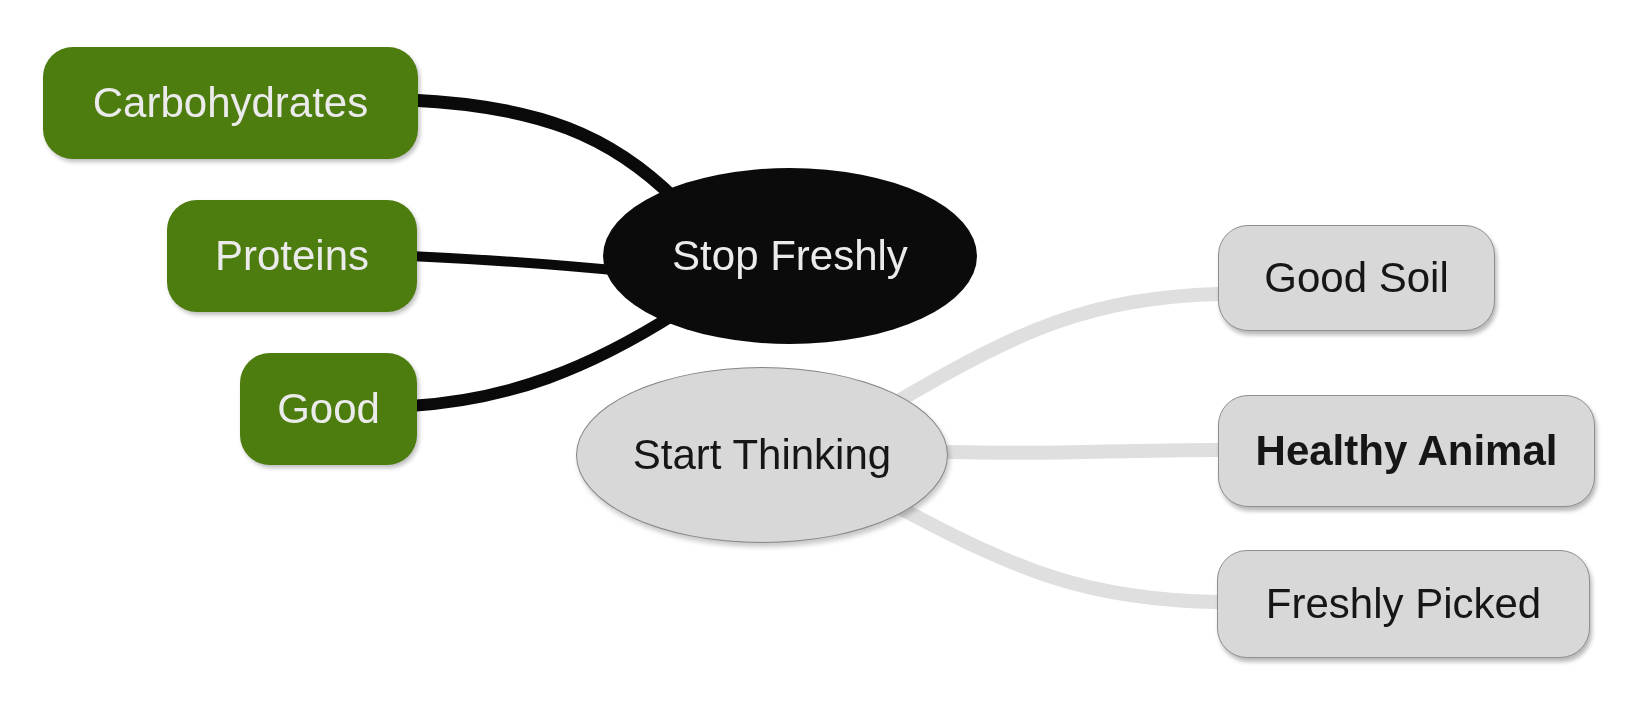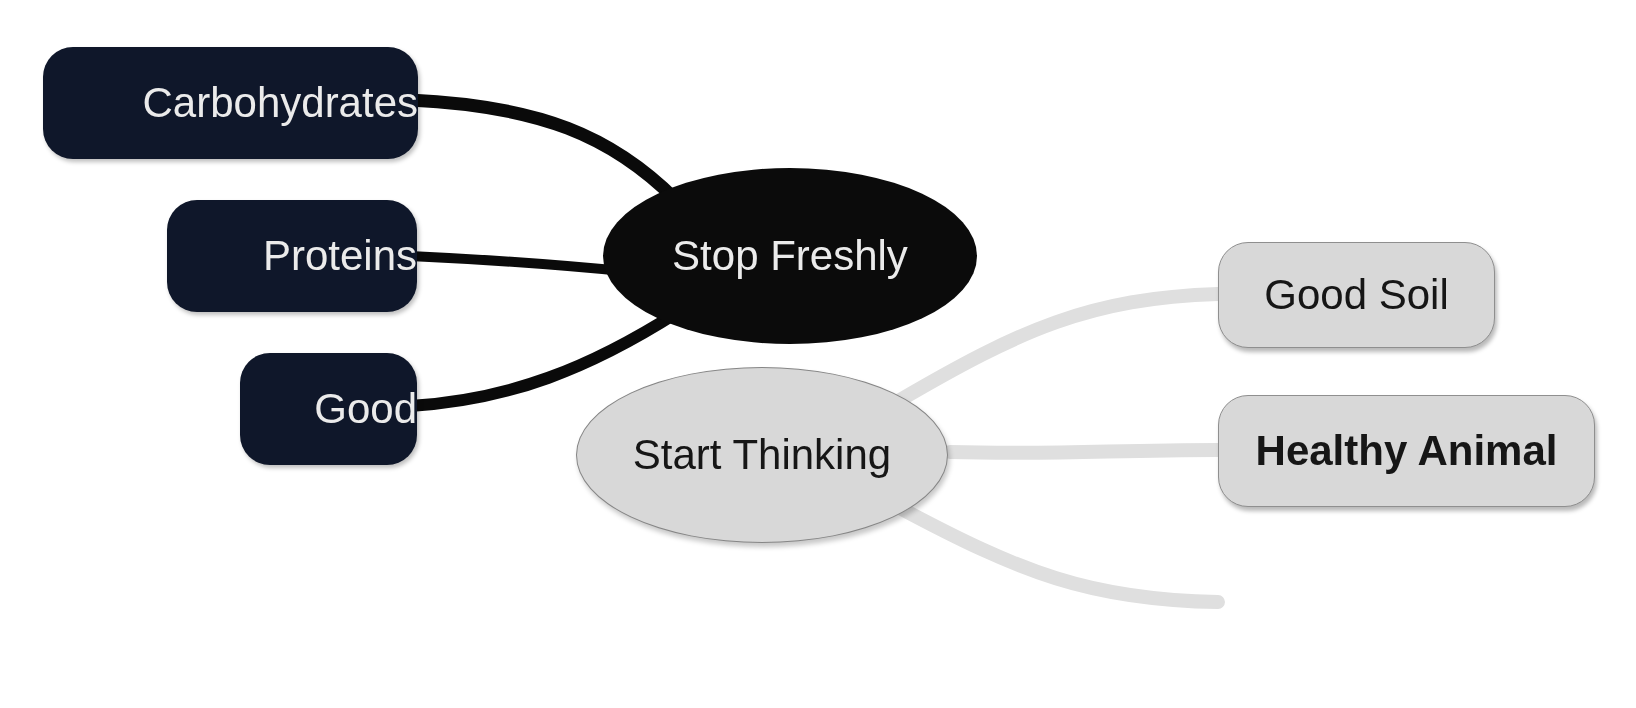--- a/index.html
+++ b/index.html
@@ -33,25 +33,24 @@
     display: flex;
     align-items: center;
     justify-content: center;
     box-sizing: border-box;
     font-size: 42px;
     line-height: 1;
     white-space: nowrap;
     cursor: default;
   }
   .node-rect-black {
-    background: #0f172a;
+    background: #4d7c0f;
     color: #ebebeb;
     border-radius: 30px;
     box-shadow: 2px 3px 4px rgba(0,0,0,0.25);
-    justify-content: flex-end;
   }
   .node-rect-gray {
     background: #d8d8d8;
     color: #161616;
     border: 1.5px solid #8f8f8f;
     border-radius: 30px;
     box-shadow: 2px 4px 4px rgba(0,0,0,0.28);
   }
   .node-ellipse-black {
     background: #0b0b0b;
@@ -65,21 +64,21 @@
     border-radius: 50%;
     box-shadow: 2px 4px 5px rgba(0,0,0,0.22);
   }
 
   
   #node-carbohydrates { left: 43px;  top: 47px;  width: 375px; height: 112px; }
   #node-proteins      { left: 167px; top: 200px; width: 250px; height: 112px; }
   #node-fats          { left: 240px; top: 353px; width: 177px; height: 112px; }
   #node-stop-thinking { left: 603px; top: 168px; width: 374px; height: 176px; }
   #node-start-thinking{ left: 576px; top: 367px; width: 372px; height: 176px; }
-  #node-good-soil     { left: 1218px; top: 242px; width: 277px; height: 106px; }
+  #node-good-soil     { left: 1218px; top: 225px; width: 277px; height: 106px; }
   #node-healthy-animal{ left: 1218px; top: 395px; width: 377px; height: 112px; font-weight: bold; }
   #node-freshly-picked{ left: 1217px; top: 550px; width: 373px; height: 108px; }
 </style>
 </head>
 <body>
 
 <div class="canvas">
 
   <svg class="edges-svg" viewBox="0 0 1636 708" xmlns="http://www.w3.org/2000/svg">
 
@@ -108,14 +107,17 @@
   <div class="node node-ellipse-gray" id="node-start-thinking">
     <span>Start Thinking</span>
   </div>
 
   <div class="node node-rect-gray" id="node-good-soil">
     <span>Good Soil</span>
   </div>
   <div class="node node-rect-gray" id="node-healthy-animal">
     <span>Healthy Animal</span>
   </div>
+  <div class="node node-rect-gray" id="node-freshly-picked">
+    <span>Freshly Picked</span>
+  </div>
 
 </div>
 
 </body></html>

